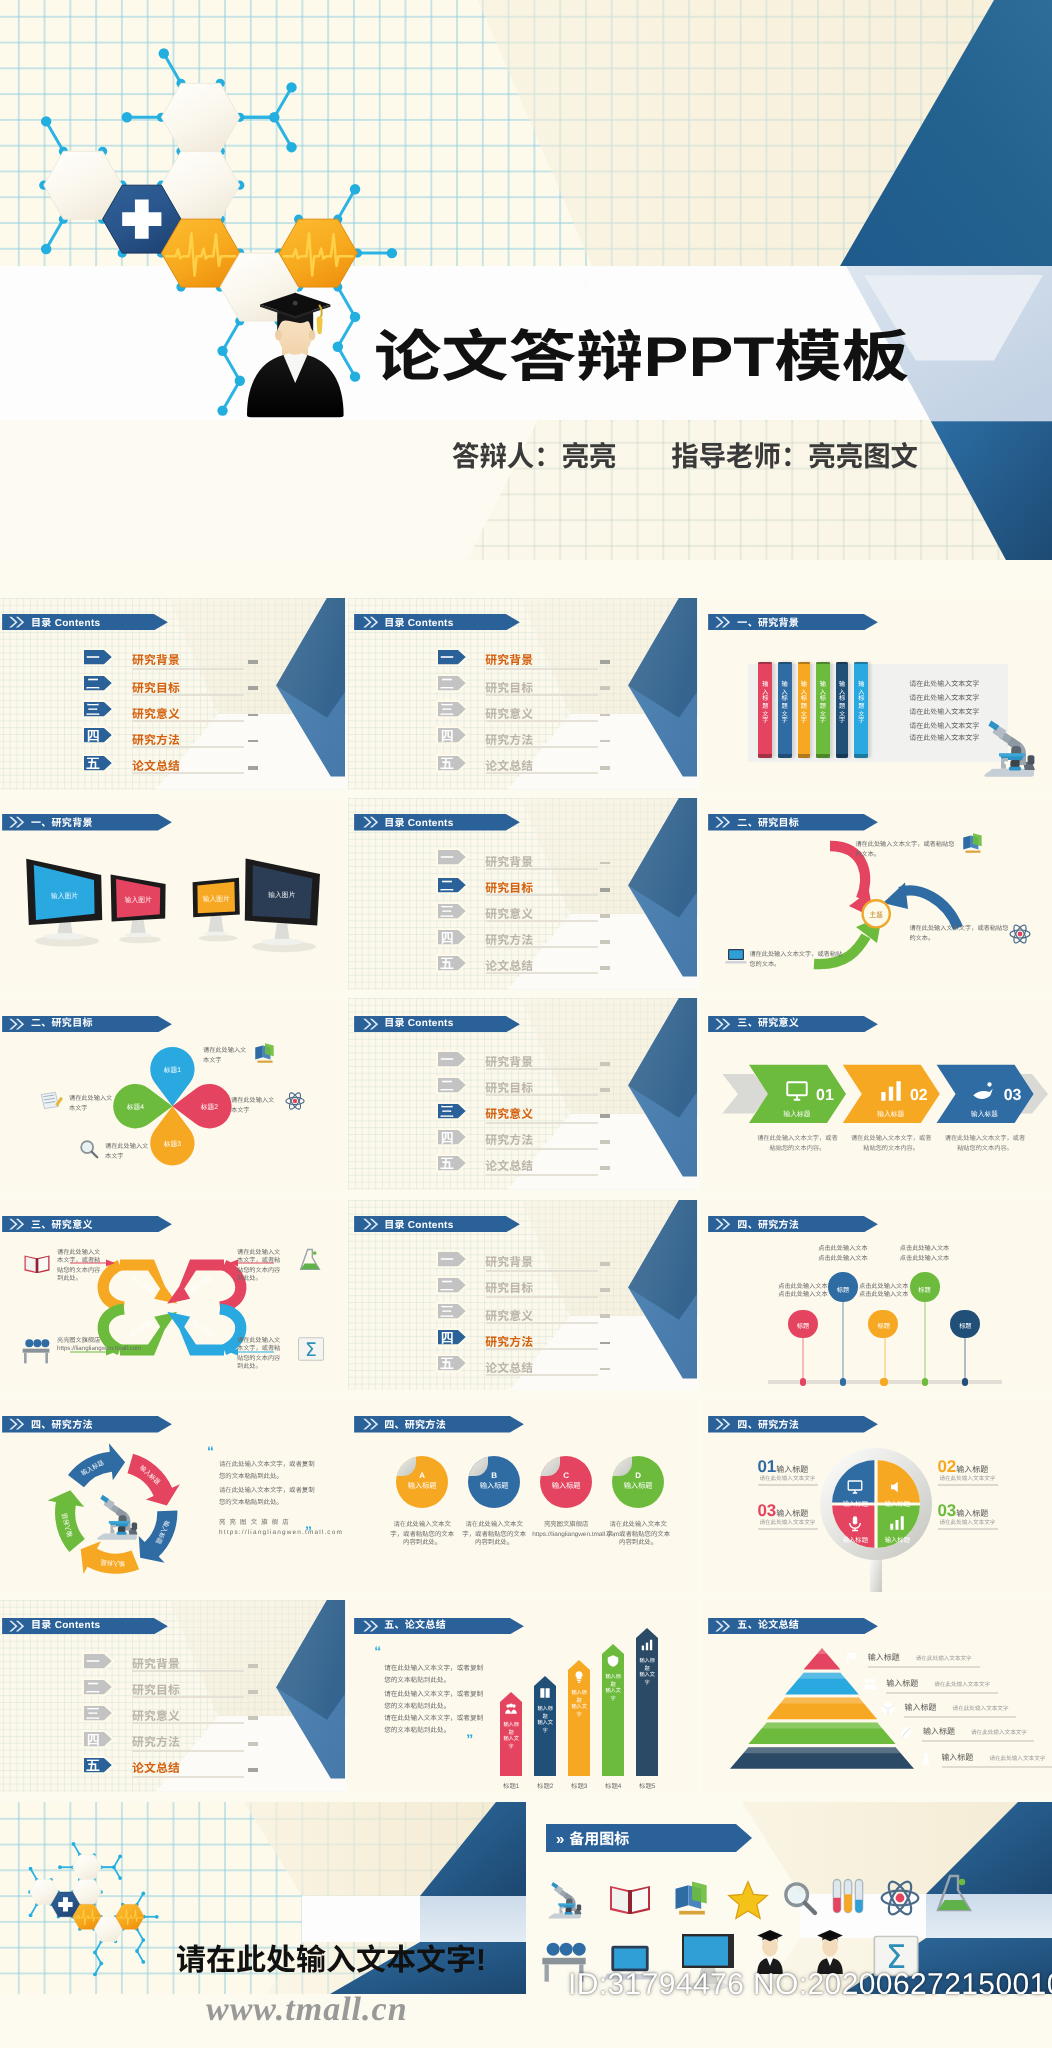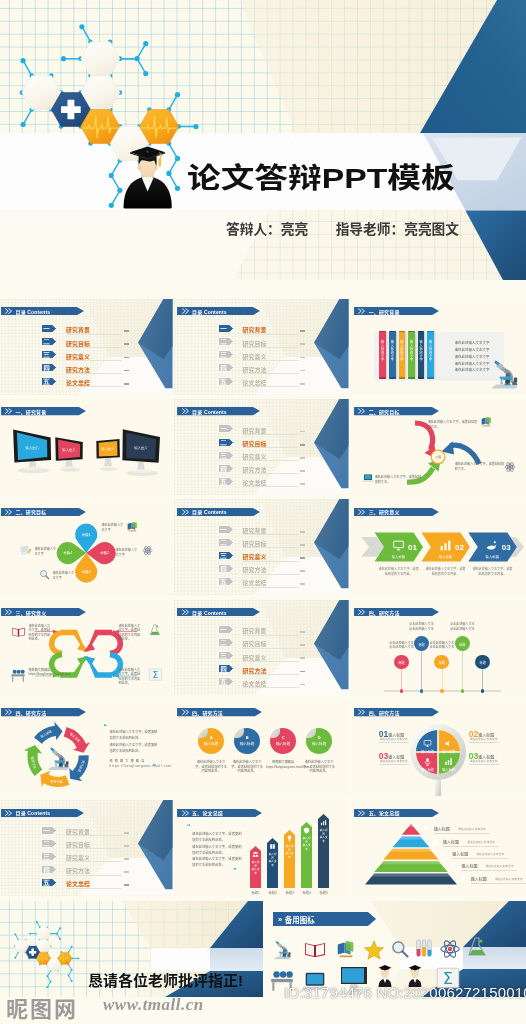--- a/index.html
+++ b/index.html
@@ -1618,21 +1618,21 @@
             <path d="M50.62,45.00 L47.04,51.20 L39.89,51.20 L36.31,45.00 L39.88,38.80 L47.04,38.80 Z" fill="url(#hexW)" stroke="#efe9da" stroke-width="0.1825"></path>
             <path d="M39.89,51.20 L36.31,57.39 L29.15,57.39 L25.58,51.20 L29.15,45.00 L36.31,45.00 Z" fill="url(#hexB)" stroke="#19365c" stroke-width="0.1825"></path>
             <path d="M31.47905,47.61854573867387 L33.98295,47.61854573867387 L33.98295,49.94359573867387 L36.308,49.94359573867387 L36.308,52.44749573867387 L33.98295,52.44749573867387 L33.98295,54.77254573867387 L31.47905,54.77254573867387 L31.47905,52.44749573867387 L29.154000000000003,52.44749573867387 L29.154000000000003,49.94359573867387 L31.47905,49.94359573867387 Z" fill="#fff"></path>
             <path d="M50.62,57.39 L47.04,63.59 L39.89,63.59 L36.31,57.39 L39.88,51.20 L47.04,51.20 Z" fill="url(#hexO)" stroke="#e08c10" stroke-width="0.1825"></path>
             <path d="M37.17,57.96 L38.93,57.96 L39.34,56.70 L39.75,58.34 L40.31,57.96 L41.32,57.96 L41.79,53.81 L42.36,61.49 L42.74,57.96 L43.59,57.96 L44.00,56.58 L44.41,58.40 L44.91,57.96 L45.79,57.96 L46.26,53.93 L46.80,59.73 L47.18,57.96 L49.76,57.96" fill="none" stroke="#ffd24b" stroke-width="0.45625" stroke-linejoin="round" stroke-linecap="round" opacity=".95"></path>
             <path d="M61.35,63.59 L57.77,69.78 L50.62,69.78 L47.04,63.59 L50.62,57.39 L57.77,57.39 Z" fill="url(#hexW)" stroke="#efe9da" stroke-width="0.1825"></path>
             <path d="M72.08,57.39 L68.50,63.59 L61.35,63.59 L57.77,57.39 L61.35,51.20 L68.50,51.20 Z" fill="url(#hexO)" stroke="#e08c10" stroke-width="0.1825"></path>
             <path d="M58.63,57.96 L60.39,57.96 L60.80,56.70 L61.21,58.34 L61.78,57.96 L62.78,57.96 L63.26,53.81 L63.82,61.49 L64.20,57.96 L65.05,57.96 L65.46,56.58 L65.87,58.40 L66.37,57.96 L67.25,57.96 L67.73,53.93 L68.26,59.73 L68.64,57.96 L71.22,57.96" fill="none" stroke="#ffd24b" stroke-width="0.45625" stroke-linejoin="round" stroke-linecap="round" opacity=".95"></path>
           </g>
     </svg>
-    <div class="thanks">恳请各位老师批评指正!</div>
+    <div class="thanks">请在此处输入文本文字!</div>
   </div>
 
   <div class="fright">
     <div class="gridbg faint"></div>
     <svg width="263" height="96" viewBox="0 0 263 96" style="position:absolute;left:0;top:0">
       <path d="M108,0 L263,0 L263,46 L137,46 Z" fill="url(#ftan)" opacity=".72"></path>
       <path d="M137,46 L263,46 L263,68 L137,68 Z" fill="#fdfdfd"></path>
       <path d="M137,68 L263,68 L263,96 L119,96 Z" fill="url(#ftan)" opacity=".45"></path>
       <path d="M246,0 L263,0 L263,46 L200,46 Z" fill="url(#fblue)"></path>
       <path d="M200,46 L263,46 L263,68 L200,68 Z" fill="url(#flight)"></path>
@@ -1776,18 +1776,17 @@
             <svg width="26" height="26" viewBox="0 0 24 24">
    <rect x="2" y="3" width="20" height="18" rx="1" fill="#f4f4f0" stroke="#c8c8c2" stroke-width=".8"></rect>
    <text x="12" y="17.5" font-size="15" fill="#2d8fb8" text-anchor="middle" font-family="'DejaVu Sans',sans-serif">Σ</text>
   </svg>
           </div>
         </div>
   </div>
 </div>
 
 <div id="wm">
-  <div class="wm-logo">昵图网</div>
   <div class="wm-url">www.tmall.cn</div>
   <div class="wm-id">ID:31794476 NO:202006272150010169000</div>
 </div>
 
 </div>
 
 </body></html>

